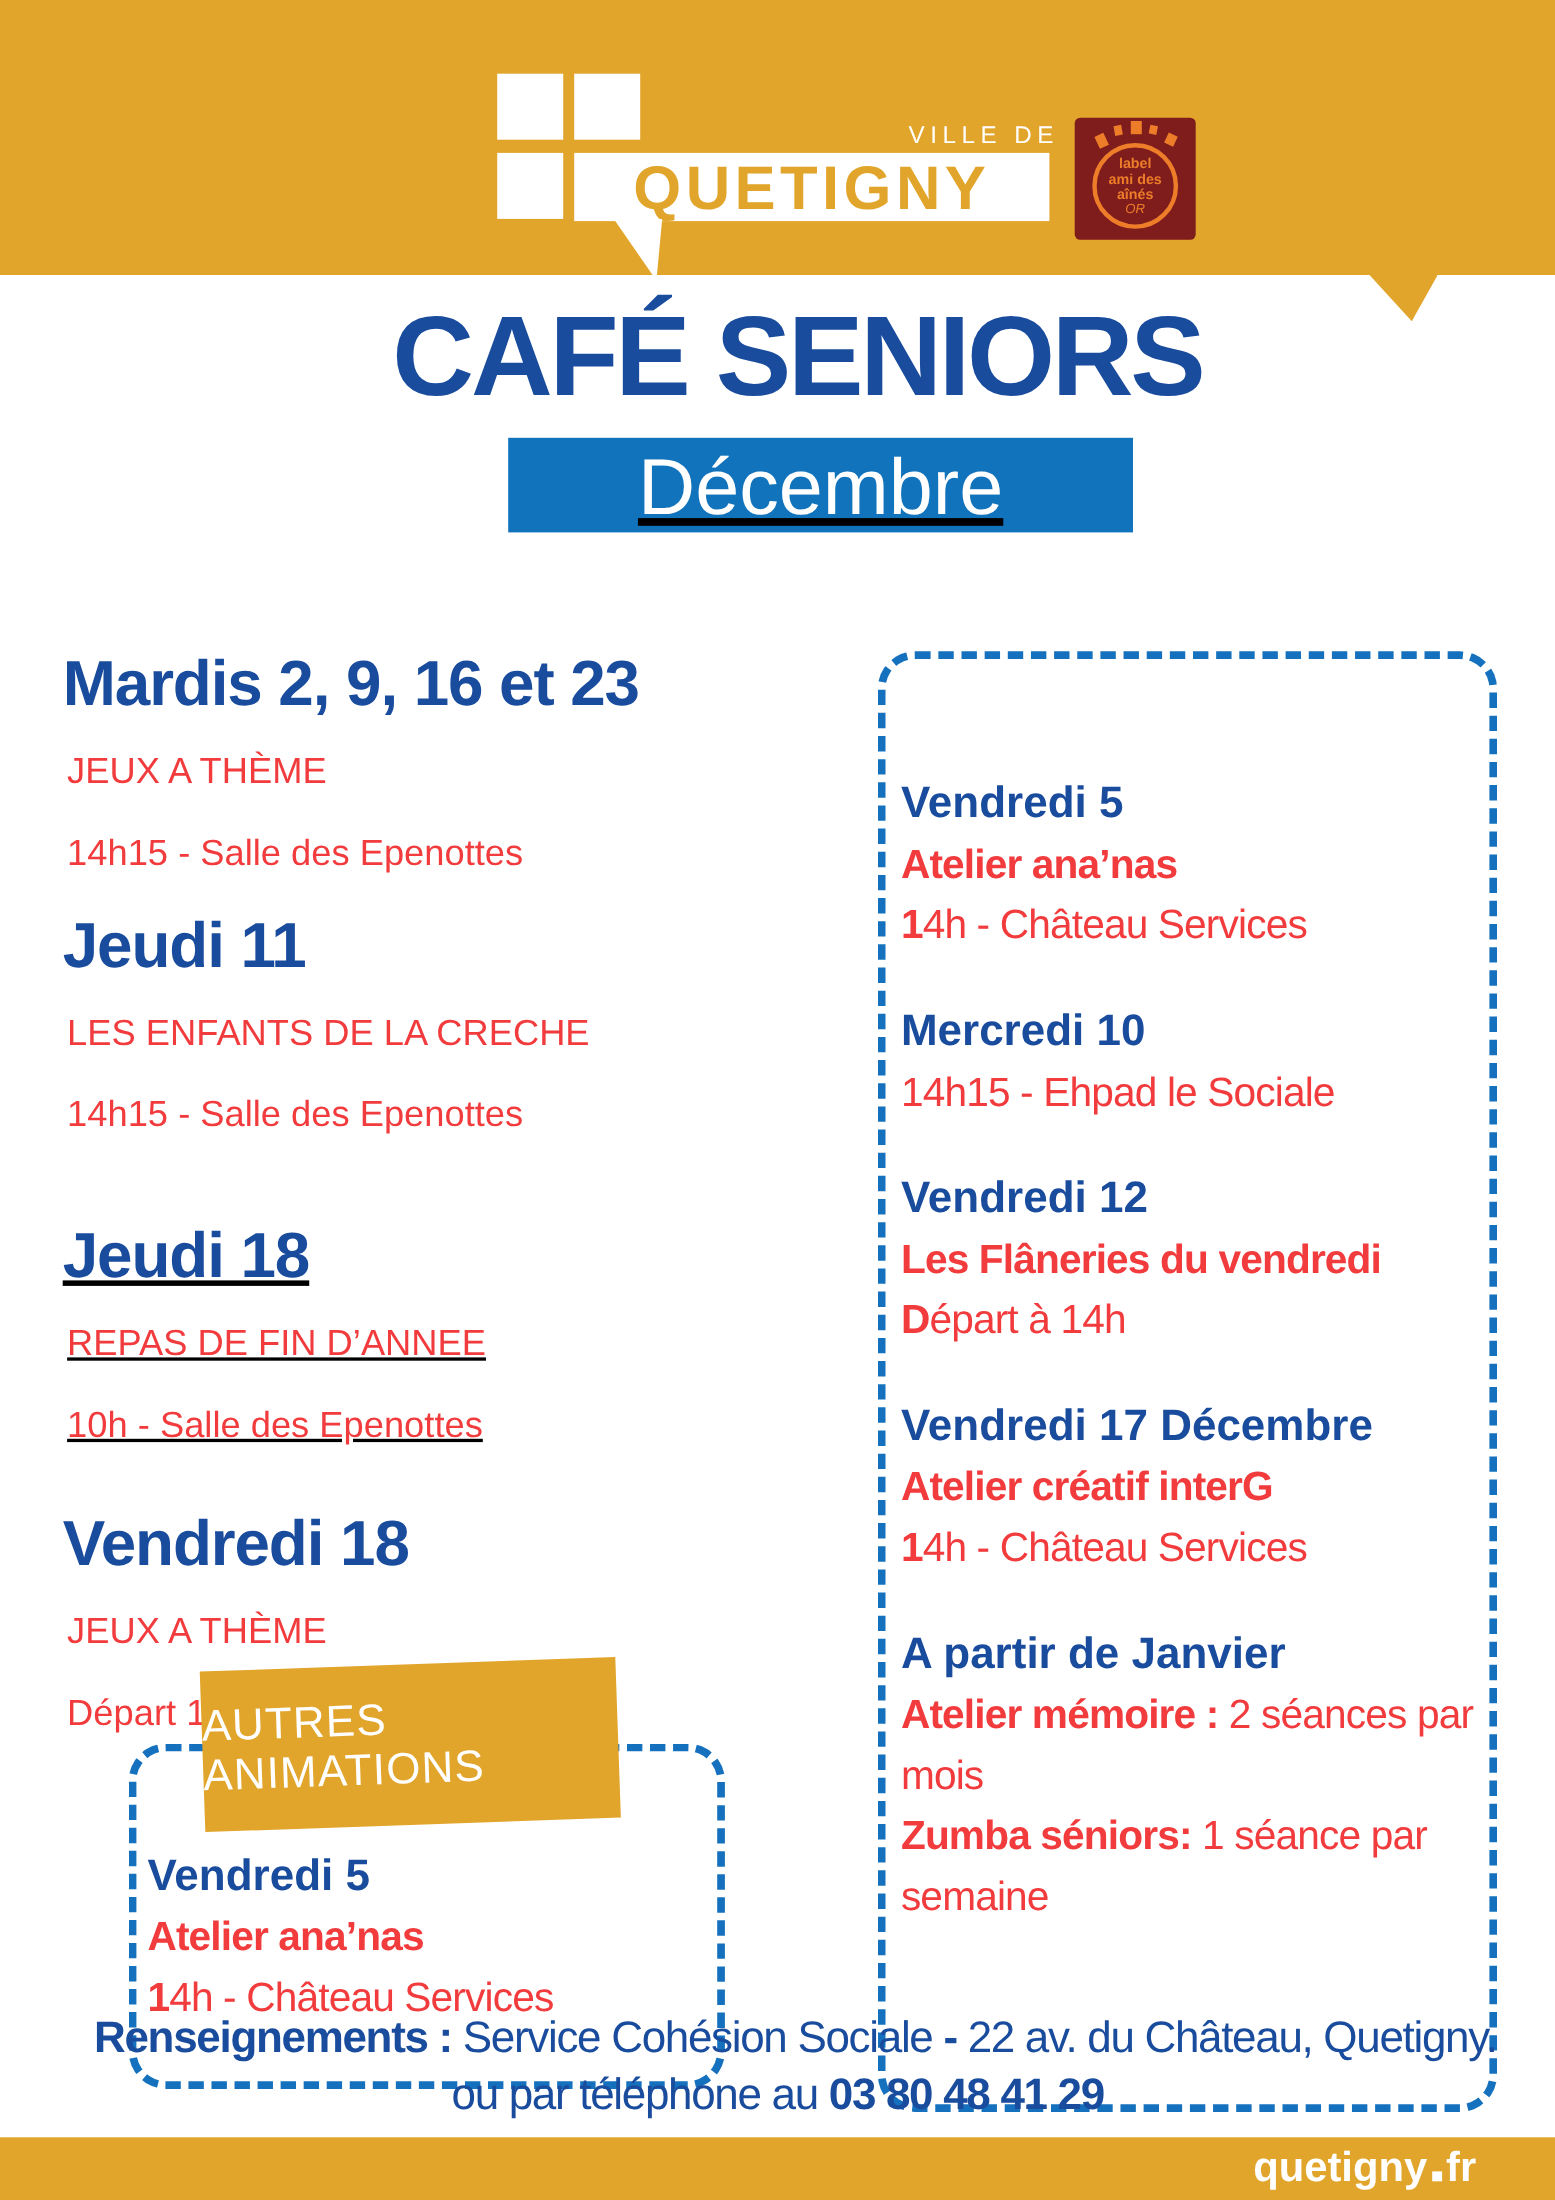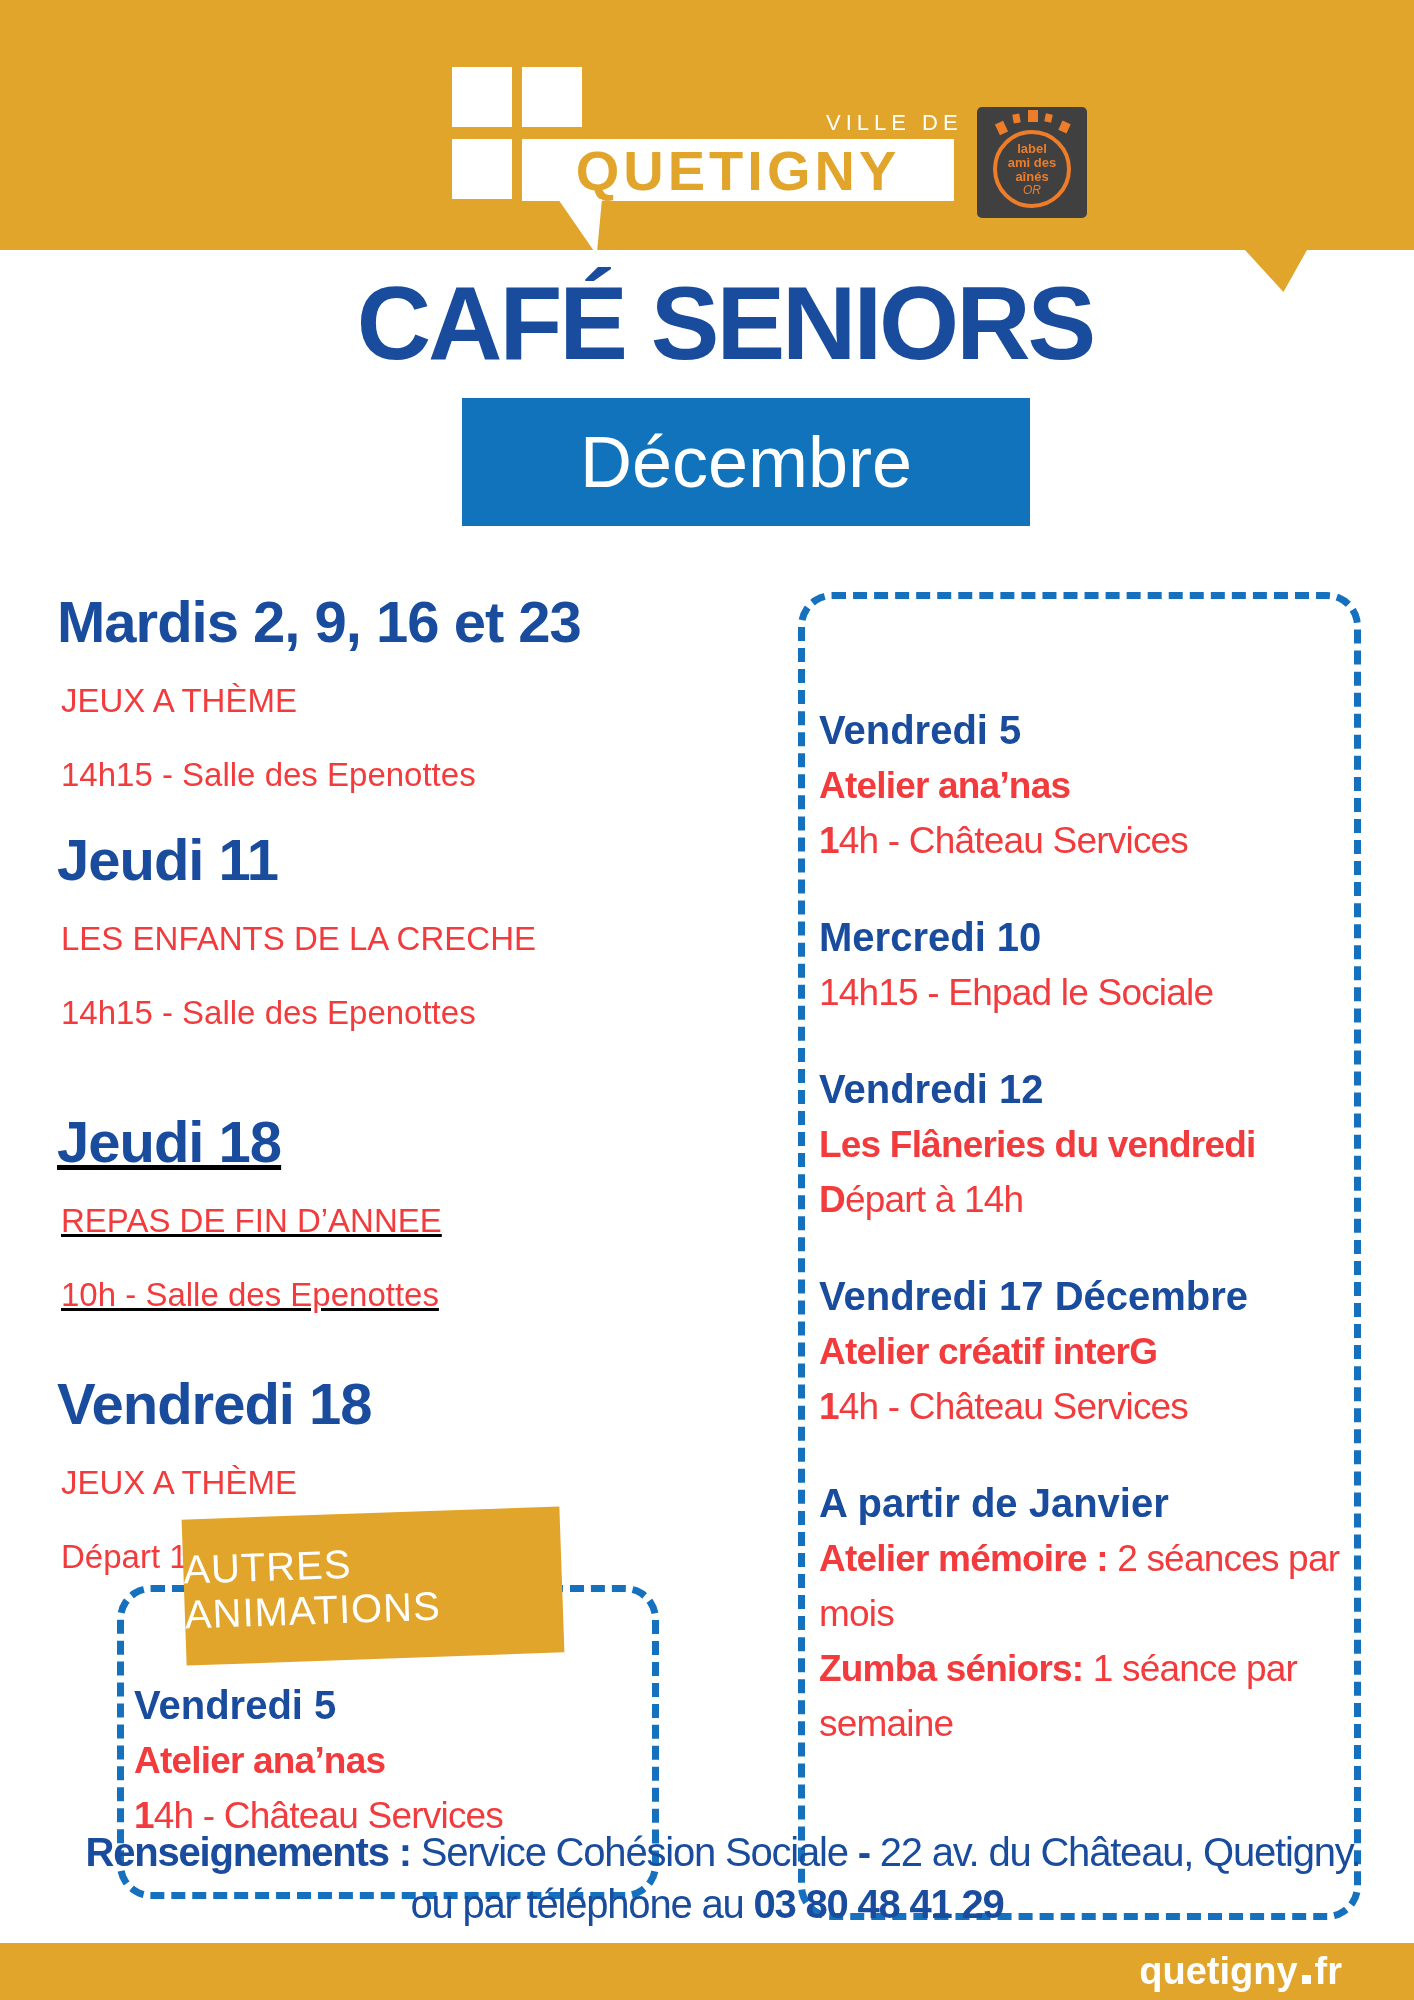--- a/index.html
+++ b/index.html
@@ -15,37 +15,37 @@
   .sq{position:absolute;background:#fff;}
   .sq1{left:452px;top:67px;width:60px;height:60px;}
   .sq2{left:522px;top:67px;width:60px;height:60px;}
   .sq3{left:452px;top:139px;width:60px;height:60px;}
   .word-tile{position:absolute;left:522px;top:139px;width:432px;height:62px;background:#fff;
     display:flex;align-items:center;justify-content:center;}
   .word-tile span{color:var(--gold,#E2A52C);font-weight:700;font-size:56px;letter-spacing:4px;}
   .logo-tail{position:absolute;left:558px;top:199px;width:44px;height:56px;background:#fff;
     clip-path:polygon(0 0,100% 0,88% 100%);}
   .villede{position:absolute;left:826px;top:110px;color:#fff;font-size:22px;letter-spacing:5px;}
-  .badge{position:absolute;left:977px;top:107px;width:110px;height:111px;background:#404040;border-radius:5px;}
+  .badge{position:absolute;left:977px;top:107px;width:110px;height:111px;background:#7f1d1d;border-radius:5px;}
   .ring{position:absolute;left:16px;top:23px;width:70px;height:70px;border:4px solid var(--badge-orange,#EE7D2A);
     border-radius:50%;display:flex;flex-direction:column;align-items:center;justify-content:center;}
   .ring .bl{color:var(--badge-orange,#EE7D2A);font-weight:700;font-size:13px;line-height:14px;}
   .ring .bor{color:var(--badge-orange,#EE7D2A);font-style:italic;font-size:12px;line-height:13px;}
   .deco{position:absolute;background:var(--badge-orange,#EE7D2A);}
   .d1{left:20px;top:15px;width:9px;height:12px;transform:rotate(-25deg);}
   .d2{left:36px;top:7px;width:7px;height:9px;transform:rotate(-10deg);}
   .d3{left:51px;top:3px;width:10px;height:12px;}
   .d4{left:68px;top:7px;width:7px;height:8px;transform:rotate(12deg);}
   .d5{left:83px;top:15px;width:9px;height:10px;transform:rotate(25deg);}
   
   .title{position:absolute;left:0;top:268px;width:1414px;margin:0;text-align:center;
     color:var(--title-blue,#1A4C9E);font-size:103px;font-weight:700;letter-spacing:-3px;
     line-height:112px;transform:translateX(18px);}
-  .month-band{position:absolute;left:462px;top:398px;width:568px;height:128px;
-    background:var(--band-blue,#1173BC);display:flex;align-items:center;justify-content:center;}
+  .month-band{position:absolute;left:462px;top:398px;width:568px;height:86px;
+    background:var(--band-blue,#1173BC);display:flex;align-items:flex-end;justify-content:center;text-decoration:underline;}
   .month-band span{color:#fff;font-size:72px;}
   
   .lsec{position:absolute;left:57px;width:720px;}
   .lsec:nth-of-type(1){top:586px;}
   .lsec:nth-of-type(2){top:824px;}
   .lsec:nth-of-type(3){top:1106px;text-decoration:underline;}
   .lsec:nth-of-type(4){top:1368px;}
   .lsec h2{margin:0 0 8px 0;color:var(--title-blue,#1A4C9E);font-size:58px;line-height:72px;letter-spacing:-1px;}
   .lsec p{margin:4px;color:var(--red,#F23B3D);font-size:33px;line-height:70px;}
   

